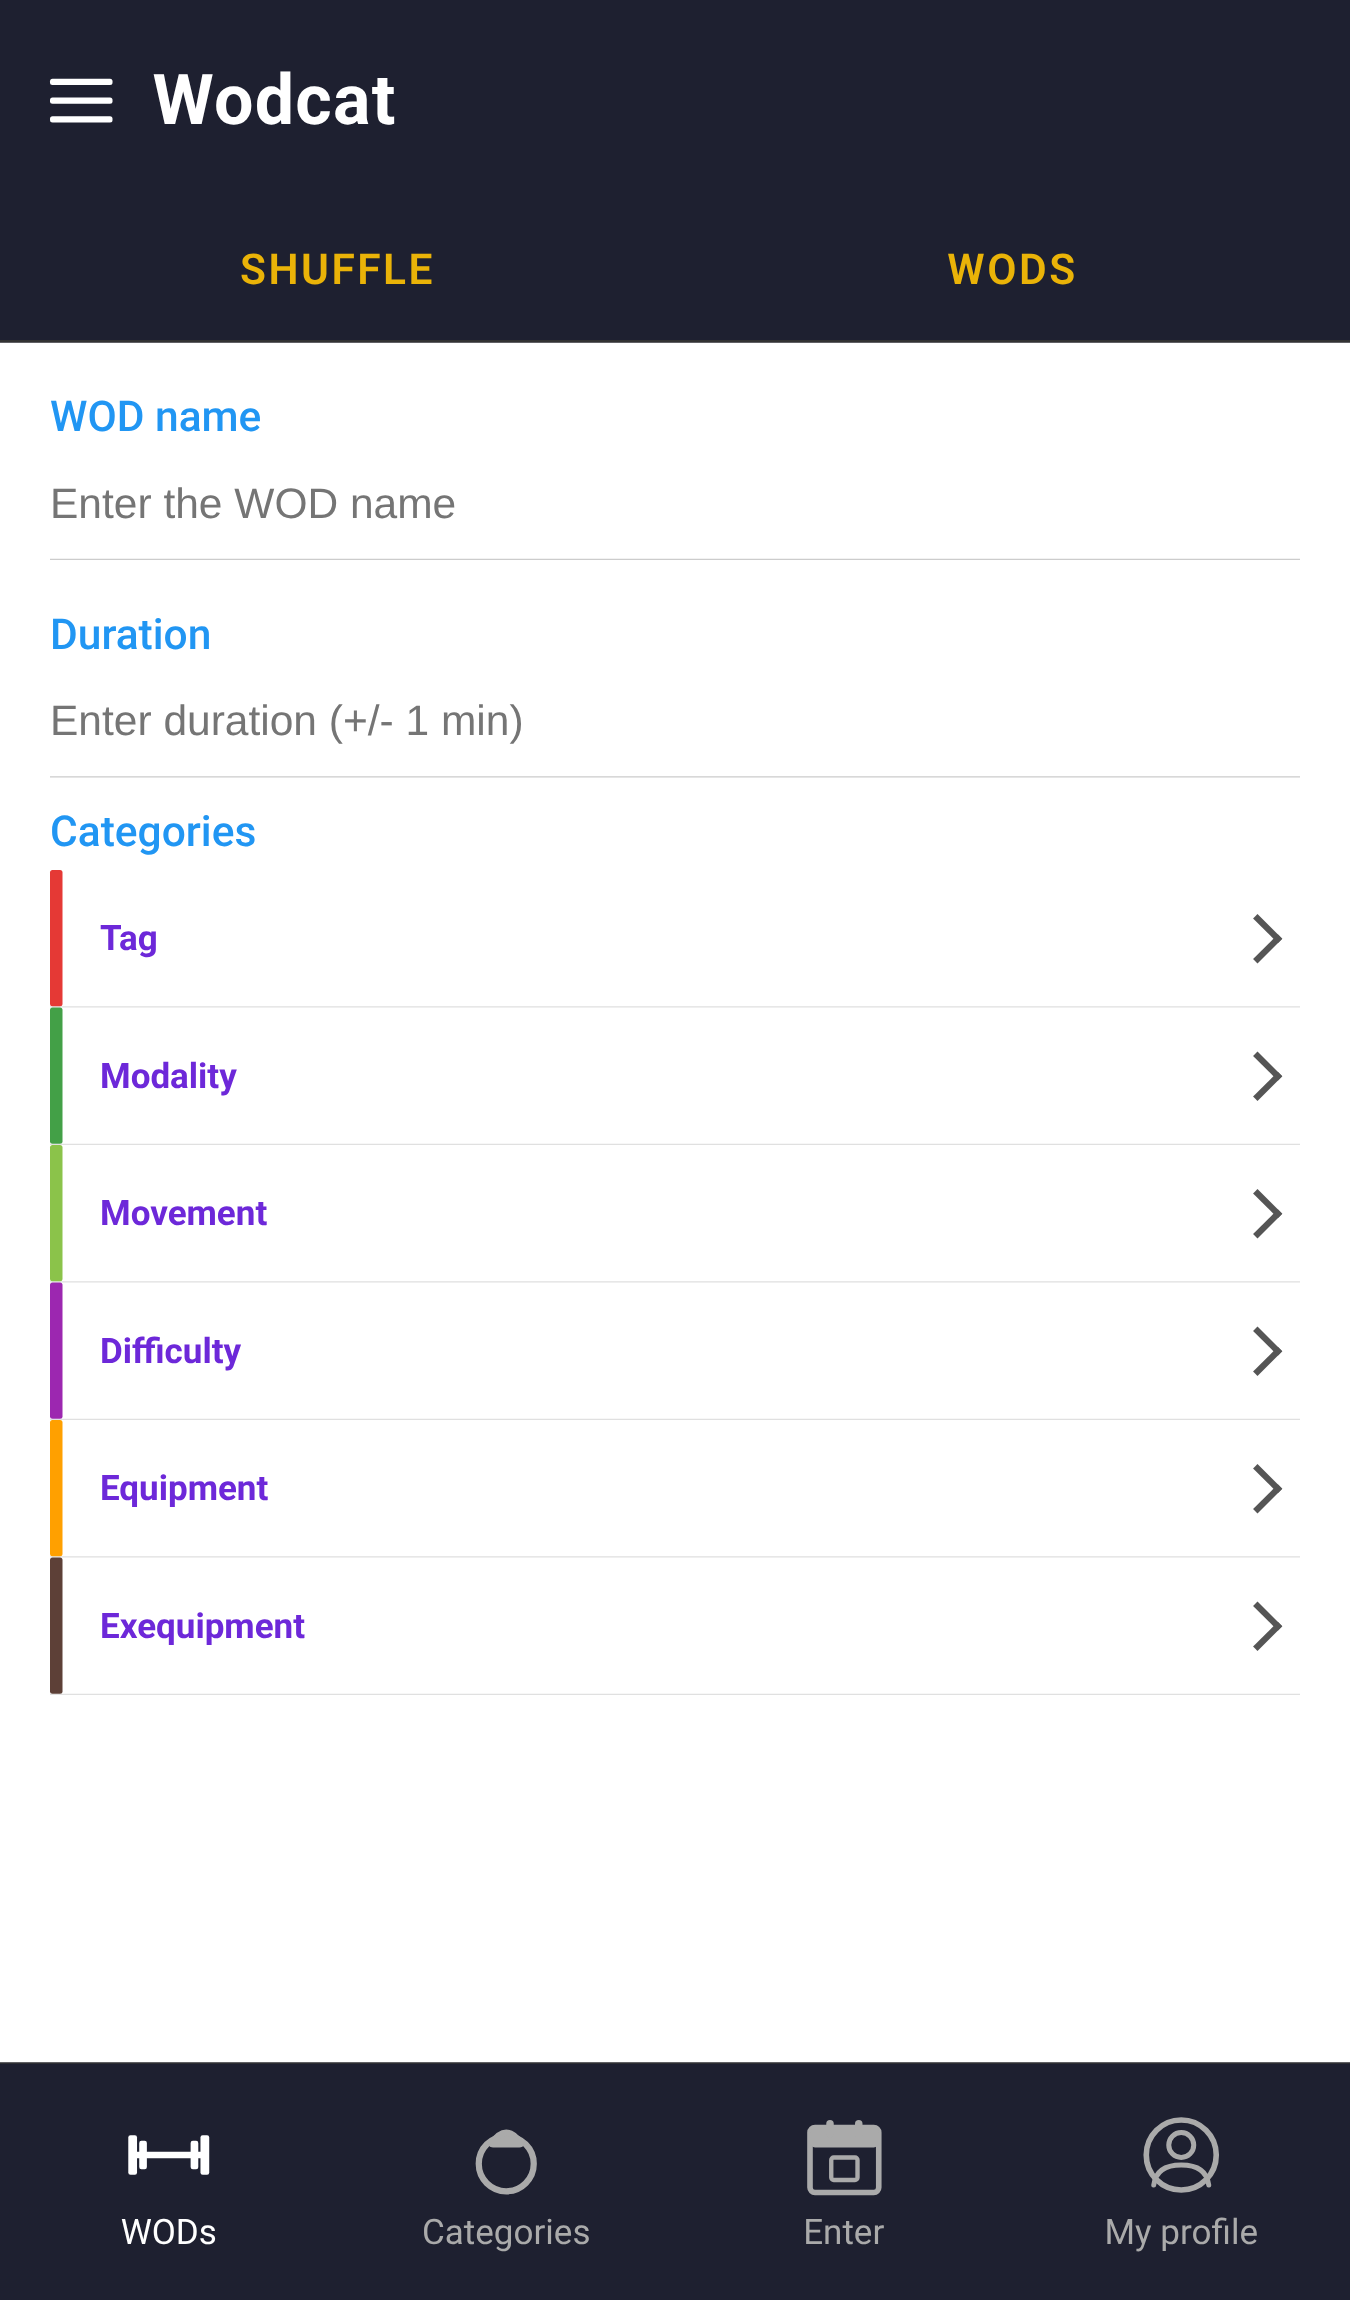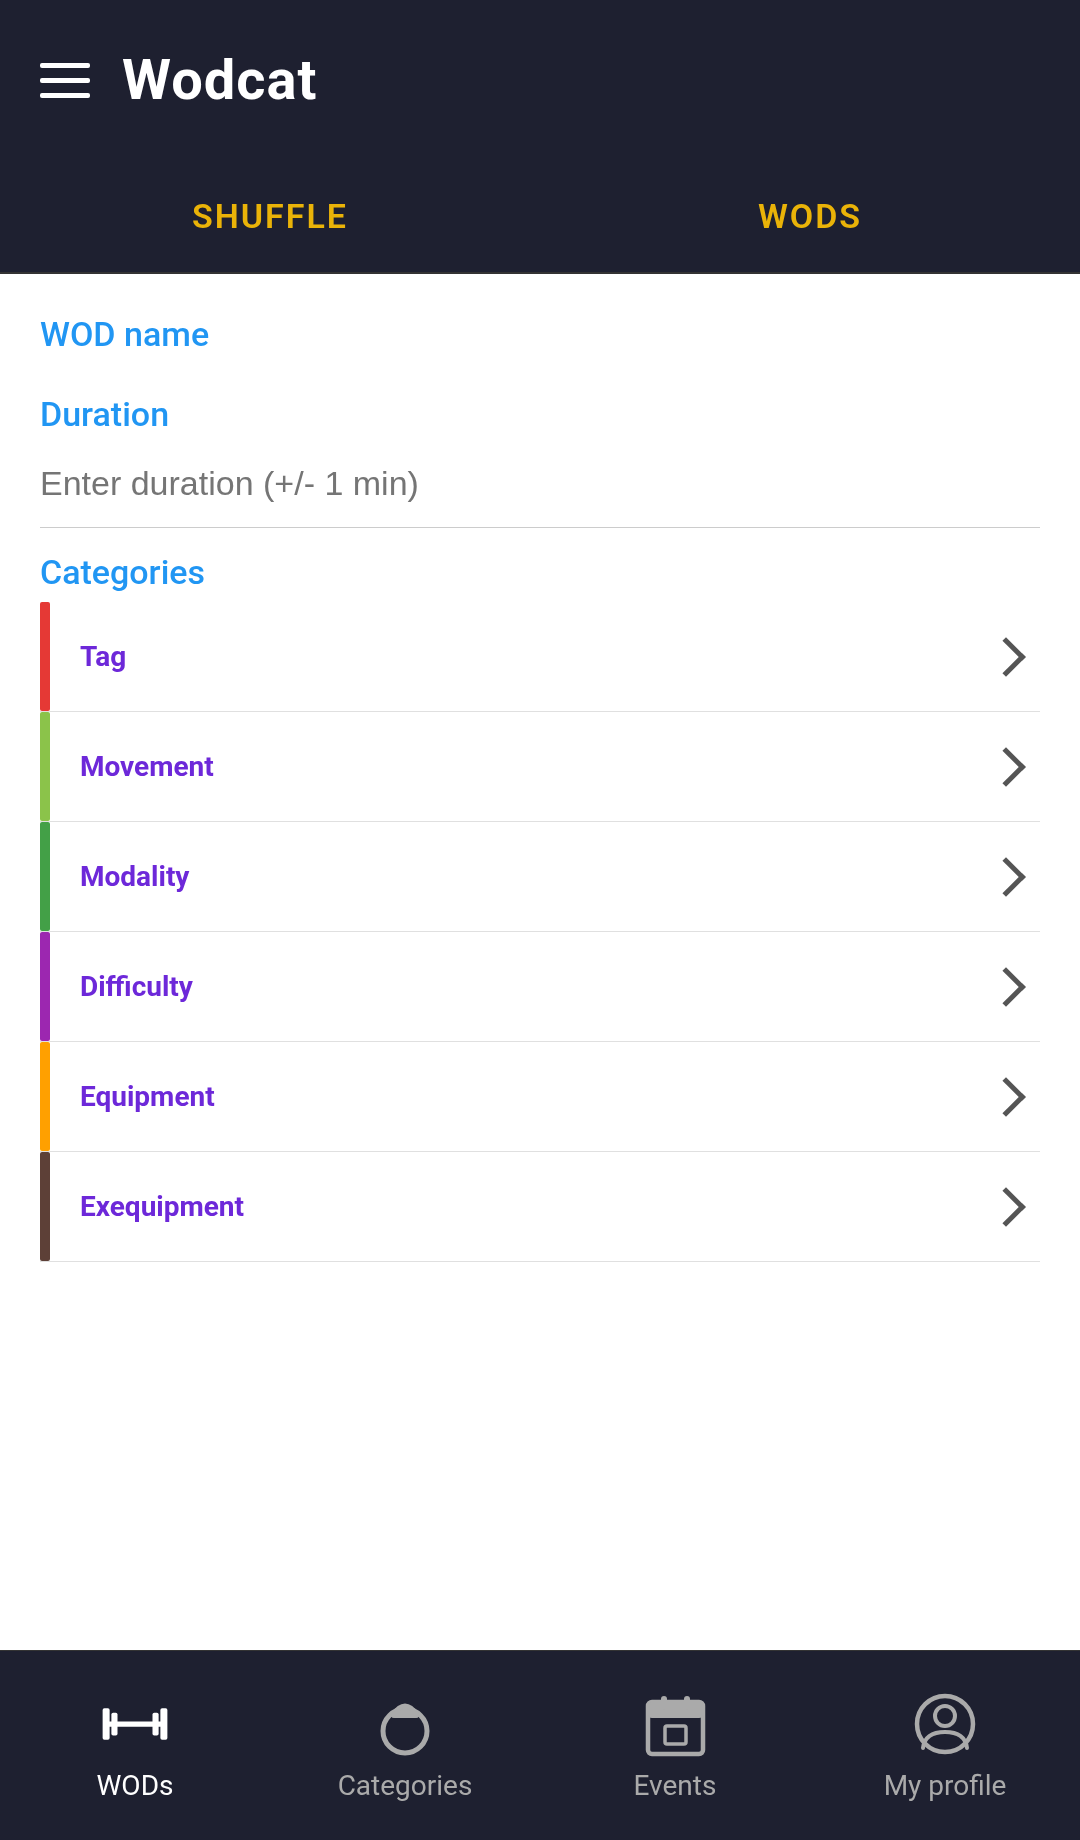--- a/index.html
+++ b/index.html
@@ -218,43 +218,44 @@
     <span>SHUFFLE</span>
   </div>
   <div class="tab">
     <span>WODS</span>
   </div>
 </div>
 
 <div class="main-area">
 
   <div class="field-label">WOD name</div>
+  <input class="text-input" type="text" placeholder="Enter the WOD name" style="">
 
   <div class="field-label">Duration</div>
   <input class="text-input" type="text" placeholder="Enter duration (+/- 1 min)" style="">
 
   <div class="categories-label">Categories</div>
 
   <div class="category-list">
 
     <div class="category-row">
       <div class="category-indicator" style="background:#e53935;"></div>
       <span class="category-row-label">Tag</span>
       <div class="chevron-right"></div>
     </div>
 
     <div class="category-row">
+      <div class="category-indicator" style="background:#43a047;"></div>
+      <span class="category-row-label">Modality</span>
+      <div class="chevron-right"></div>
+    </div>
+
+    <div class="category-row">
       <div class="category-indicator" style="background:#8bc34a;"></div>
       <span class="category-row-label">Movement</span>
-      <div class="chevron-right"></div>
-    </div>
-
-    <div class="category-row">
-      <div class="category-indicator" style="background:#43a047;"></div>
-      <span class="category-row-label">Modality</span>
       <div class="chevron-right"></div>
     </div>
 
     <div class="category-row">
       <div class="category-indicator" style="background:#9c27b0;"></div>
       <span class="category-row-label">Difficulty</span>
       <div class="chevron-right"></div>
     </div>
 
     <div class="category-row">
@@ -313,21 +314,21 @@
         <rect x="5" y="10" width="55" height="52" rx="4" stroke="#aaaaaa" stroke-width="4.5" fill="none"></rect>
 
         <rect x="5" y="10" width="55" height="16" rx="4" fill="#aaaaaa"></rect>
 
         <rect x="18" y="4" width="6" height="14" rx="3" fill="#aaaaaa"></rect>
         <rect x="41" y="4" width="6" height="14" rx="3" fill="#aaaaaa"></rect>
 
         <rect x="22" y="34" width="21" height="18" rx="2" stroke="#aaaaaa" stroke-width="3.5" fill="none"></rect>
       </svg>
     </div>
-    <span class="nav-label">Events</span>
+    <span class="nav-label">Enter</span>
   </div>
 
   <div class="nav-item">
     <div class="nav-icon">
       <svg width="65" height="65" viewBox="0 0 65 65" fill="none" xmlns="http://www.w3.org/2000/svg">
 
         <circle cx="32" cy="32" r="28" stroke="#aaaaaa" stroke-width="4.5" fill="none"></circle>
 
         <circle cx="32" cy="24" r="10" stroke="#aaaaaa" stroke-width="4" fill="none"></circle>
 

